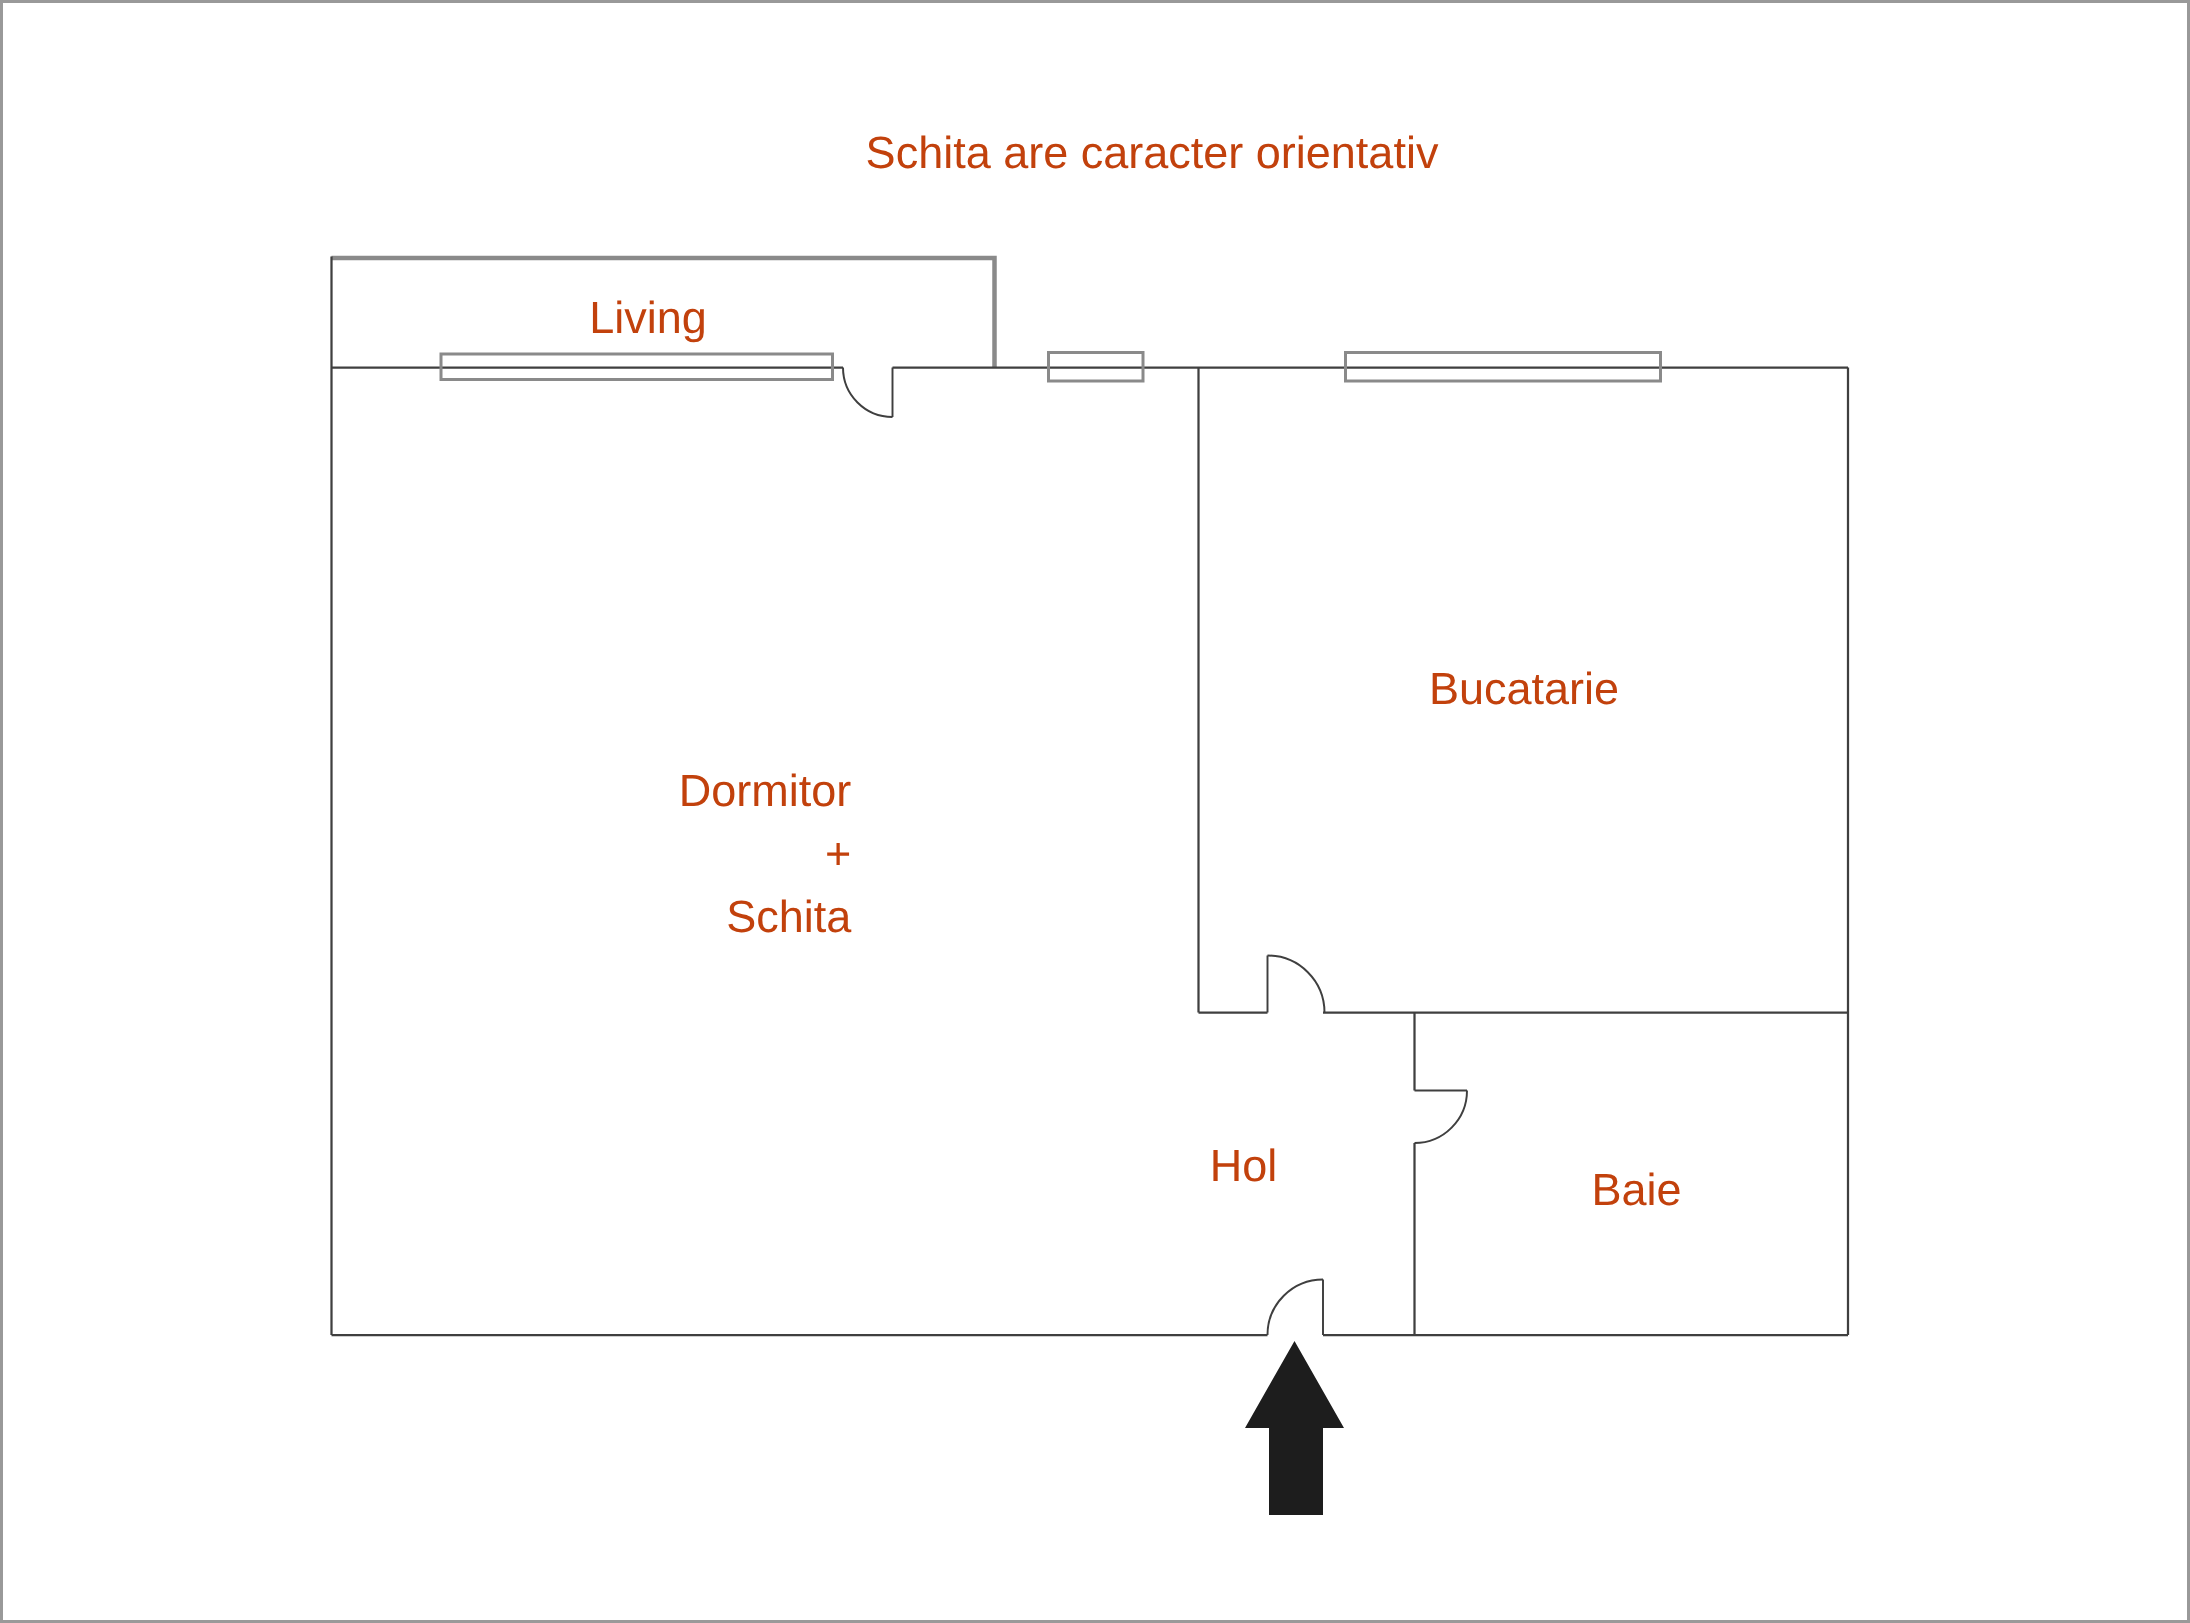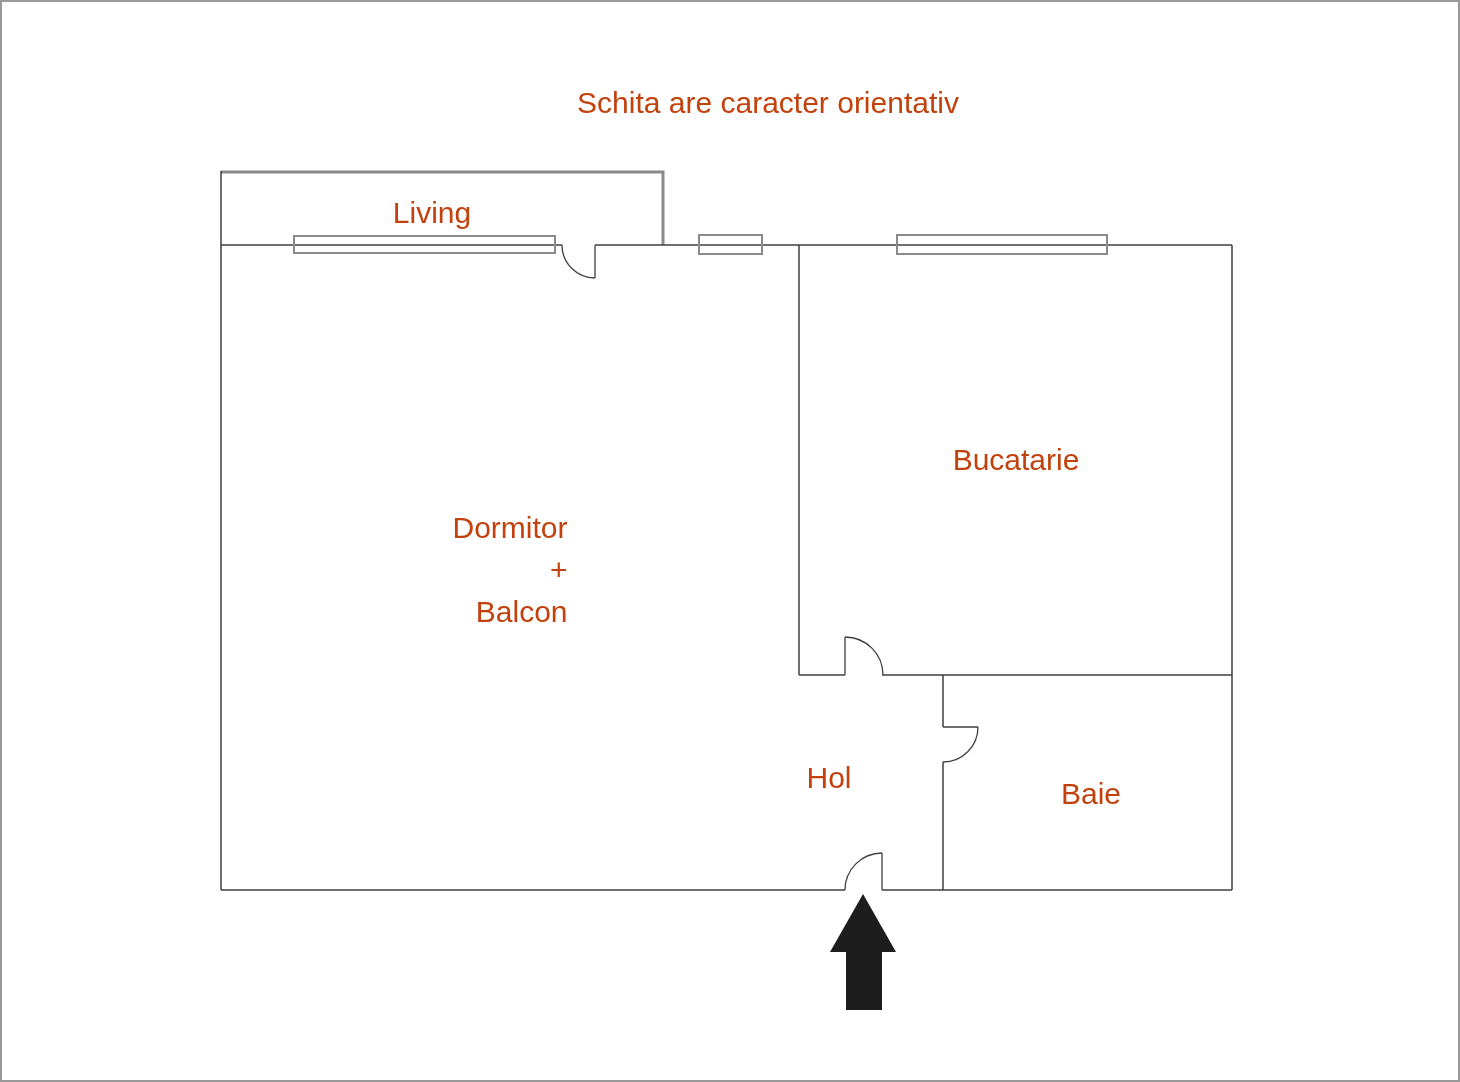--- a/index.html
+++ b/index.html
@@ -112,21 +112,21 @@
     <polygon class="arrow" points="861,892 894,950 880,950 880,1008 844,1008 844,950 828,950"></polygon>
   </svg>
 
   <div class="label" id="title-label" style="left:766px; top:101px;">Schita are caracter orientativ</div>
 
   <div class="label" style="left:430px; top:211px;">Living</div>
 
   <div class="label" id="kitchen-living-label" style="left:508px; top:568px;">
     <div>Dormitor</div>
     <div>+</div>
-    <div>Balcon</div>
+    <div>Schita</div>
   </div>
 
   <div class="label" style="left:1014px; top:458px;">Bucatarie</div>
 
   <div class="label" style="left:827px; top:776px;">Hol</div>
 
   <div class="label" style="left:1089px; top:792px;">Baie</div>
 
 </div>
 

